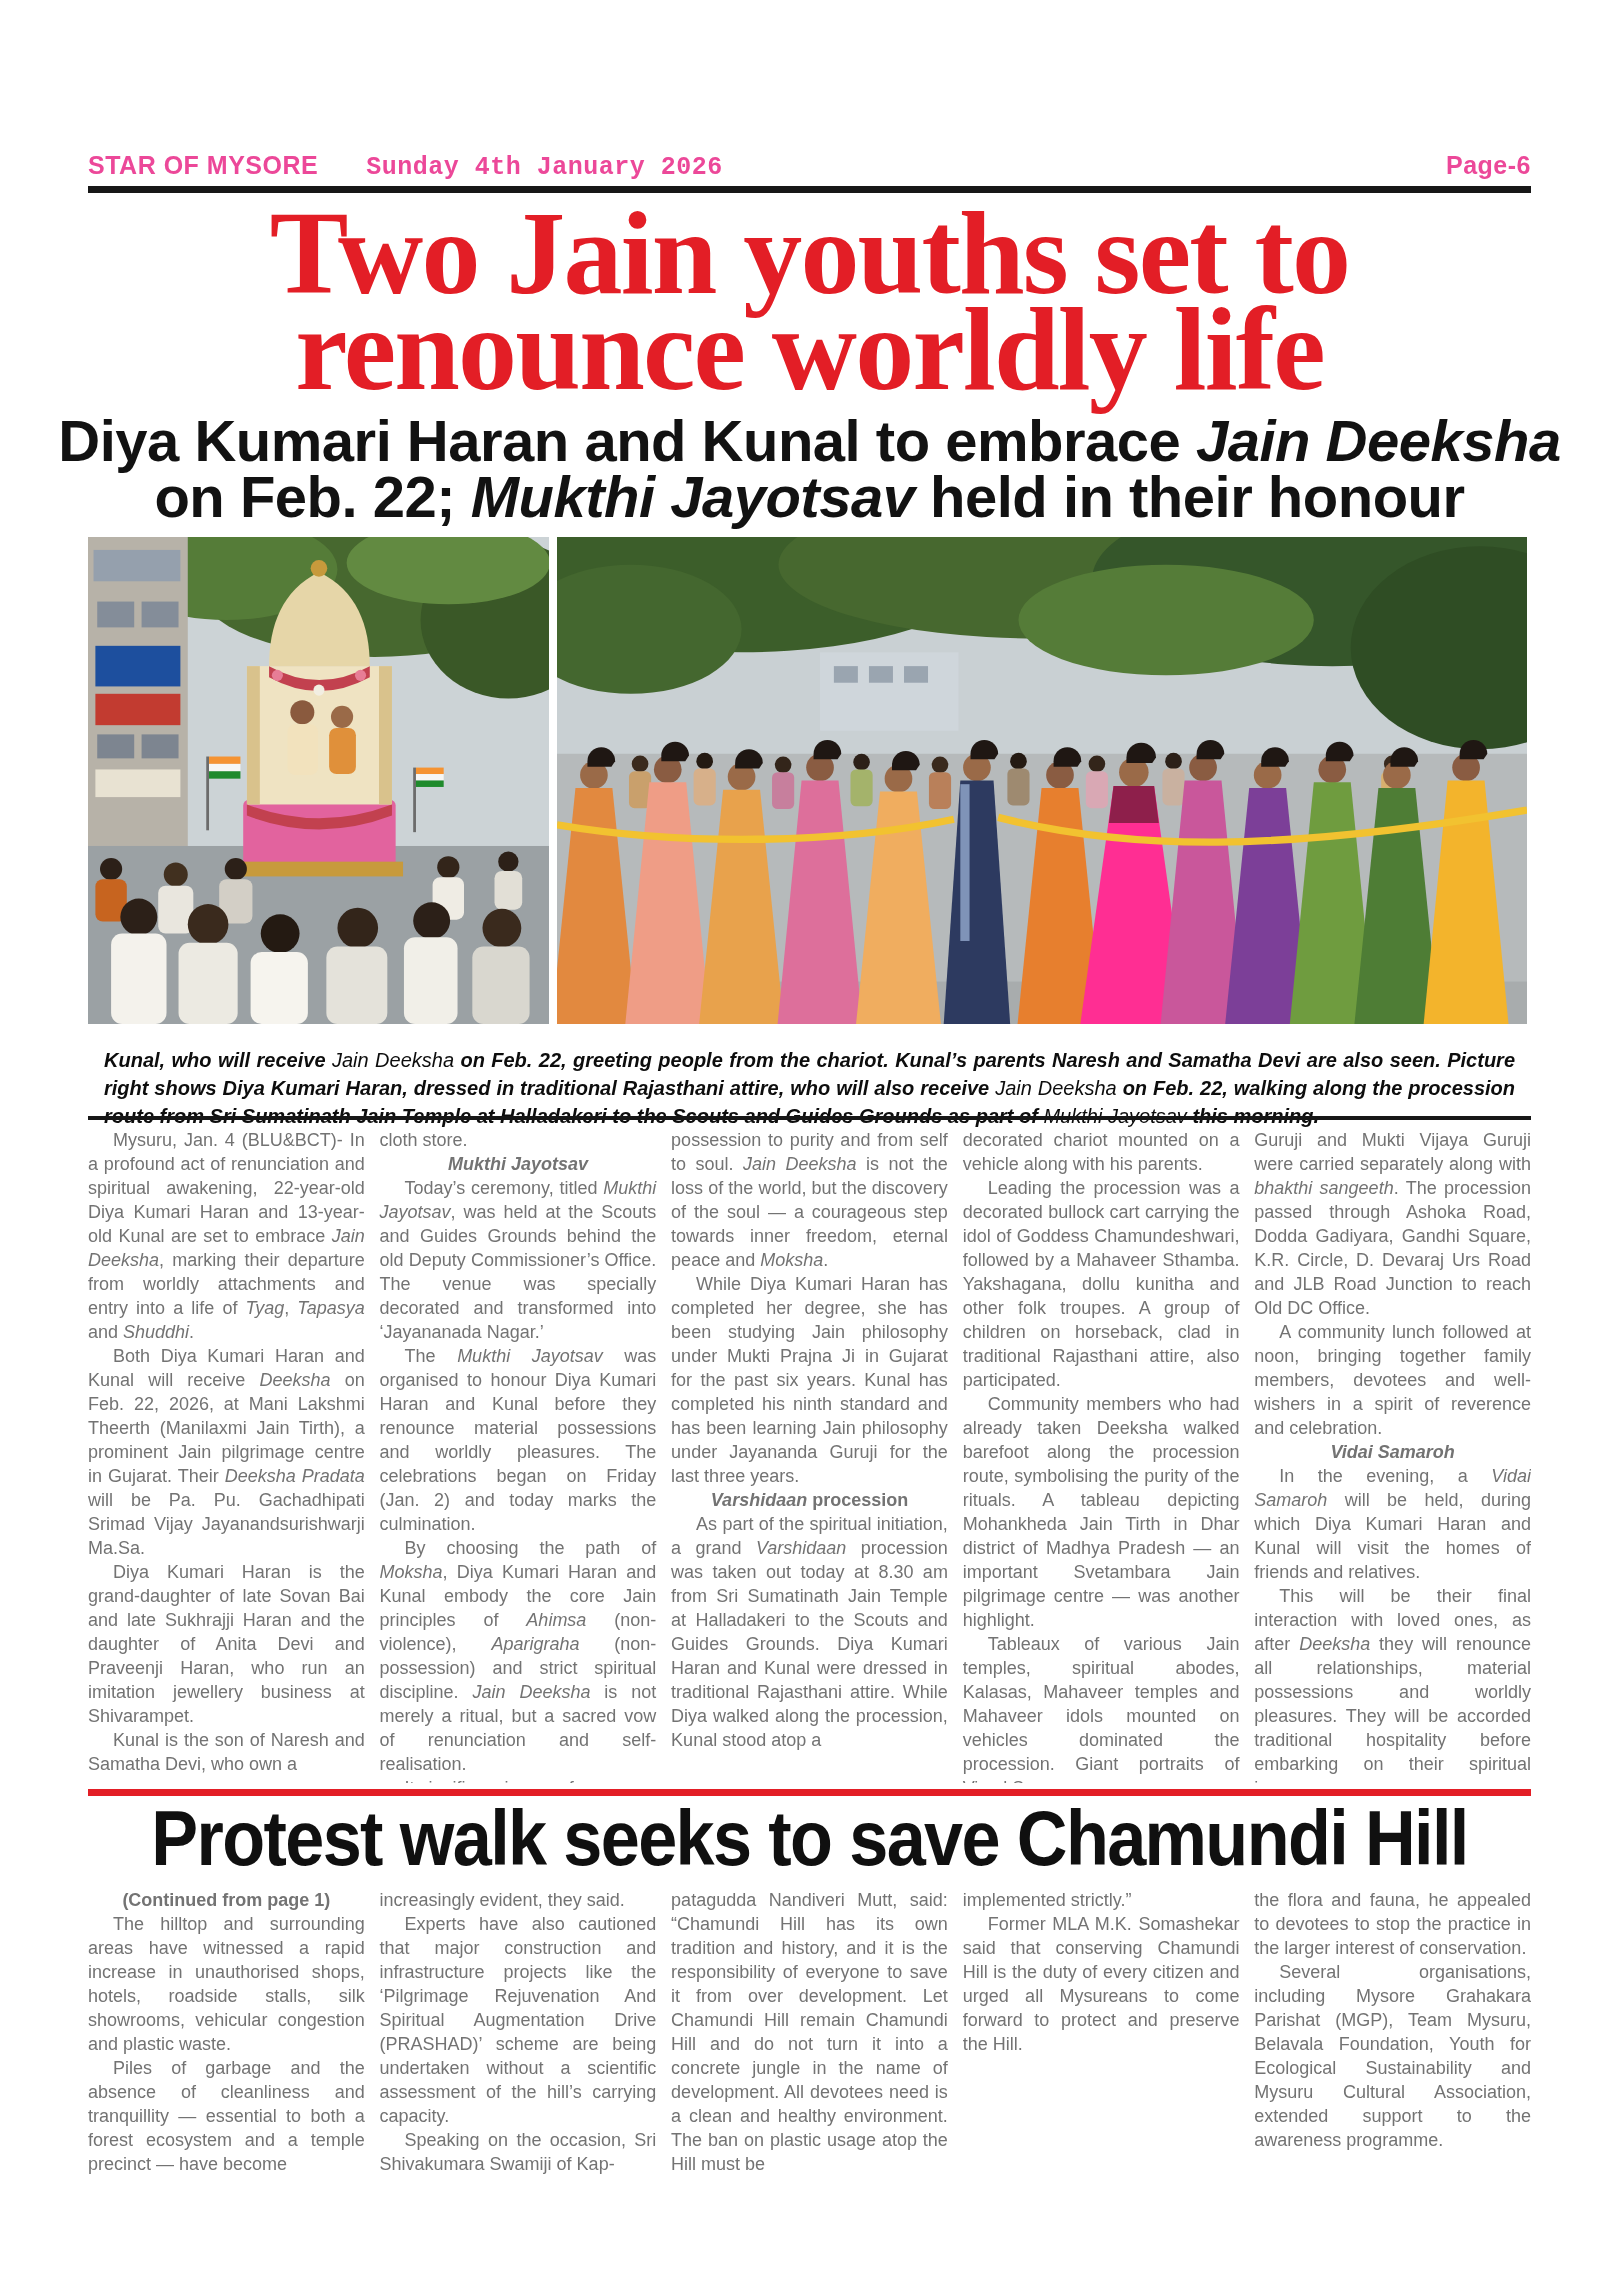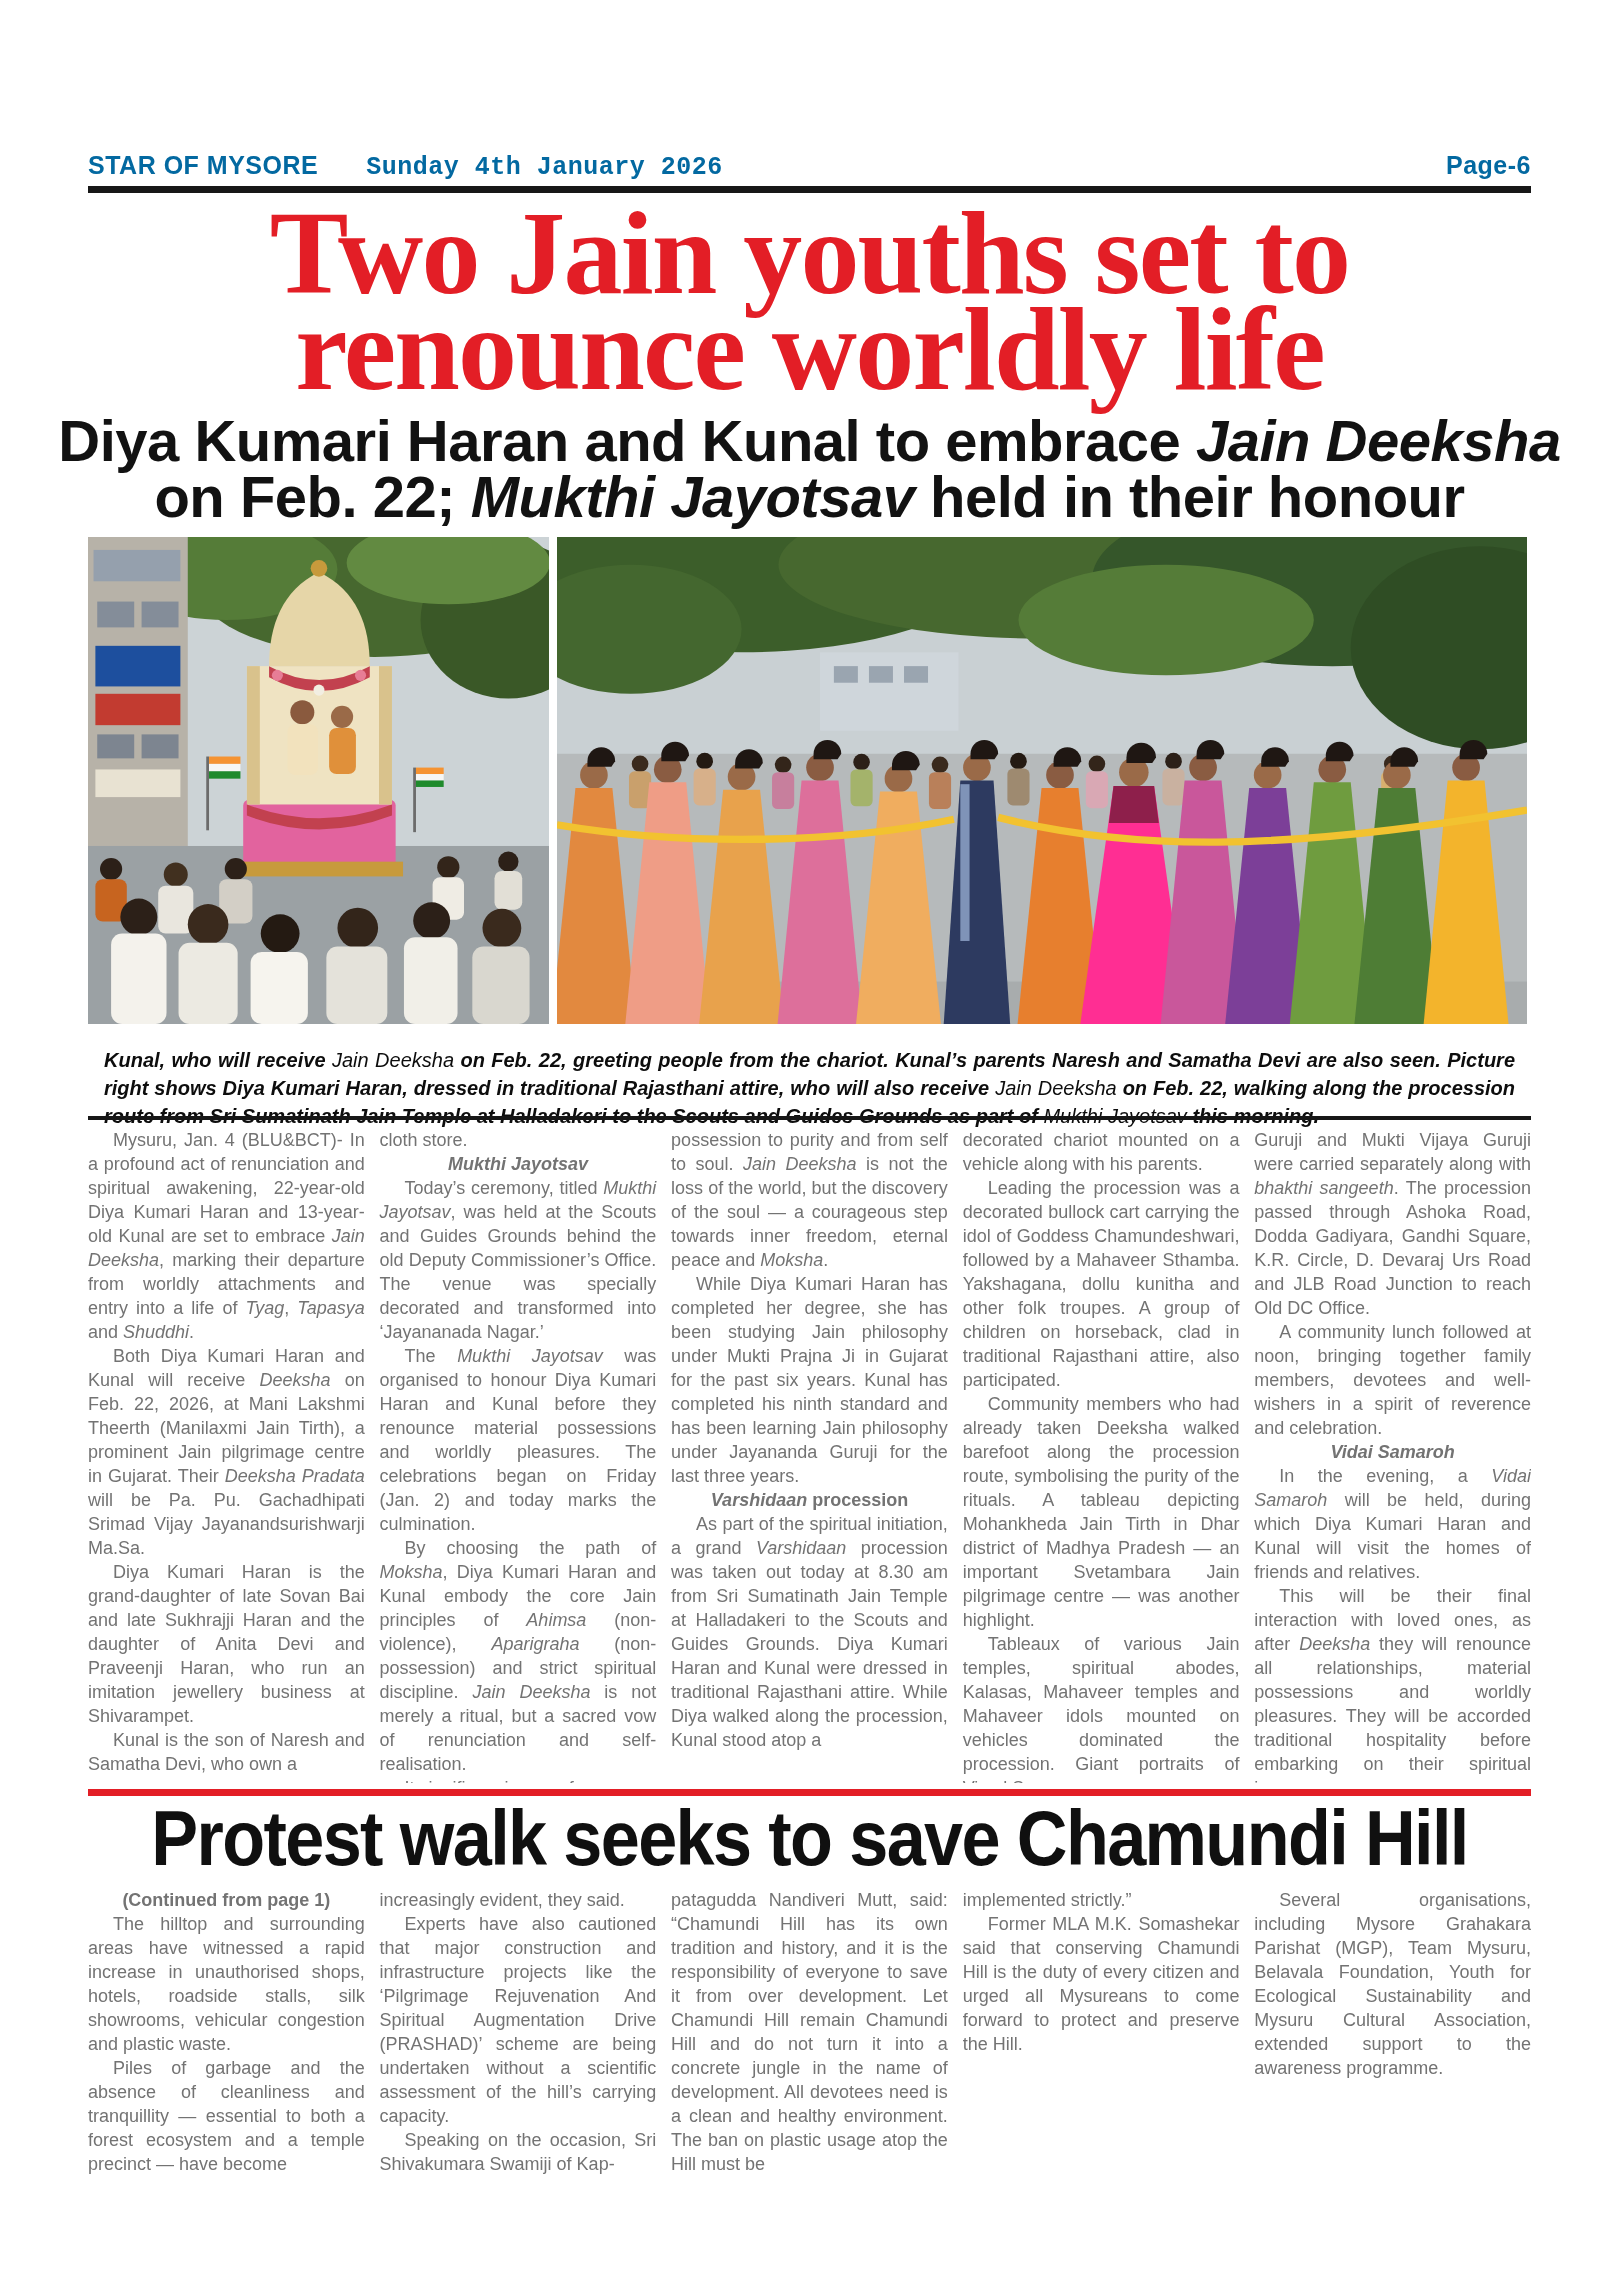--- a/index.html
+++ b/index.html
@@ -6,21 +6,21 @@
   html, body { margin: 0; padding: 0; background: #e9e9e9; }
   .page {
     position: relative; width: 1619px; height: 2289px; margin: 0 auto;
     background: #ffffff; overflow: hidden;
     font-family: "Liberation Sans", "DejaVu Sans", sans-serif;
     color: var(--text_black, #161616);
   }
   .masthead {
     position: absolute; left: 88px; right: 88px; top: 151px;
     display: flex; align-items: baseline;
-    font-weight: bold; font-size: 25px; letter-spacing: 0.5px; color: #0369a1;
+    font-weight: bold; font-size: 25px; letter-spacing: 0.5px; color: #ec4899;
   }
   .m-date { margin-left: 48px; font-family: Liberation Mono, monospace; }
   .m-page { margin-left: auto; }
   .masthead-rule { position: absolute; left: 88px; right: 88px; top: 186px; height: 6.5px; background: #171717; }
 
   .headline {
     position: absolute; left: 0; right: 0; top: 194px; margin: 12px;
     text-align: center; color: var(--headline_red, #e31e26);
     font-family: "Liberation Serif", "DejaVu Serif", serif;
     font-weight: bold; font-size: 118px; line-height: 96px; letter-spacing: -1.8px;
@@ -308,18 +308,19 @@
         <p class="para indent">Speaking on the occasion, Sri Shivakumara Swamiji of Kap-</p>
       </div>
     <div class="col">
         <p class="para flush">patagudda Nandiveri Mutt, said: “Chamundi Hill has its own tradition and history, and it is the responsibility of everyone to save it from over development. Let Chamundi Hill remain Chamundi Hill and do not turn it into a concrete jungle in the name of development. All devotees need is a clean and healthy environment. The ban on plastic usage atop the Hill must be</p>
       </div>
     <div class="col">
         <p class="para flush">implemented strictly.”</p>
         <p class="para indent">Former MLA M.K. Somashekar said that conserving Chamundi Hill is the duty of every citizen and urged all Mysureans to come forward to protect and preserve the Hill.</p>
       </div>
     <div class="col">
+        <p class="para flush">the flora and fauna, he appealed to devotees to stop the practice in the larger interest of conservation.</p>
         <p class="para indent">Several organisations, including Mysore Grahakara Parishat (MGP), Team Mysuru, Belavala Foundation, Youth for Ecological Sustainability and Mysuru Cultural Association, extended support to the awareness programme.</p>
       </div>
   </section>
 
 </div>
 
 
 </body></html>

